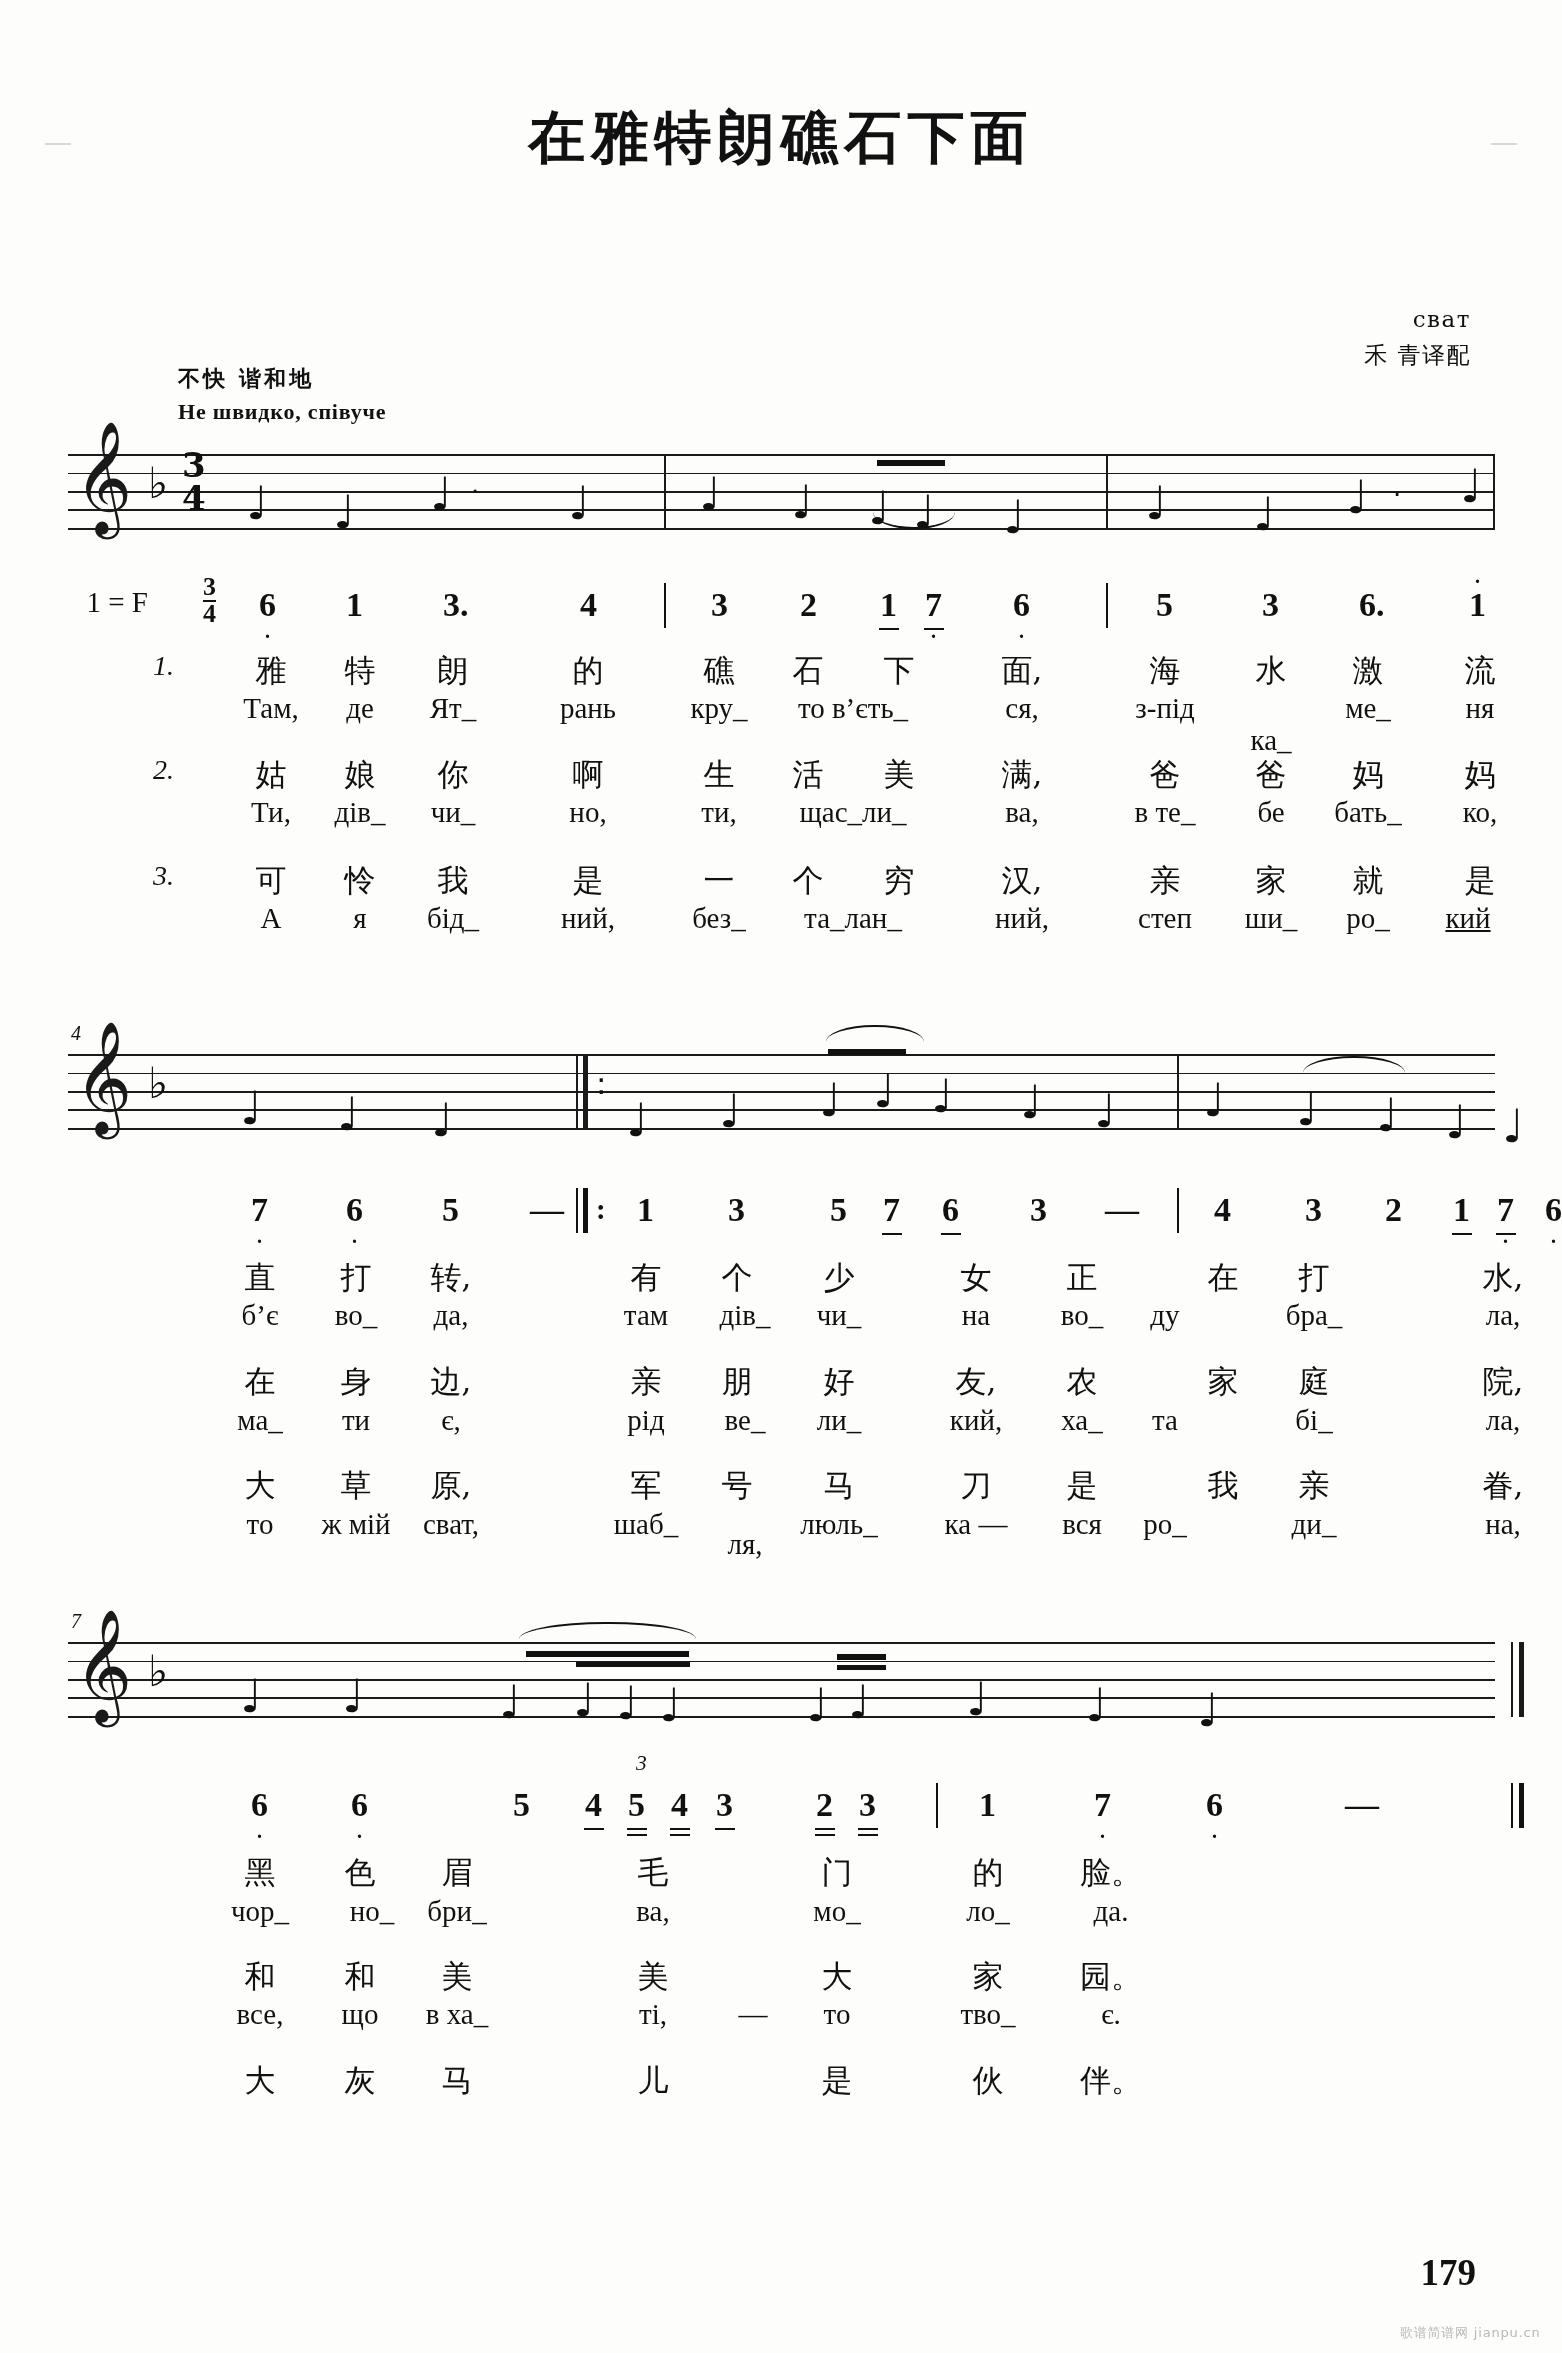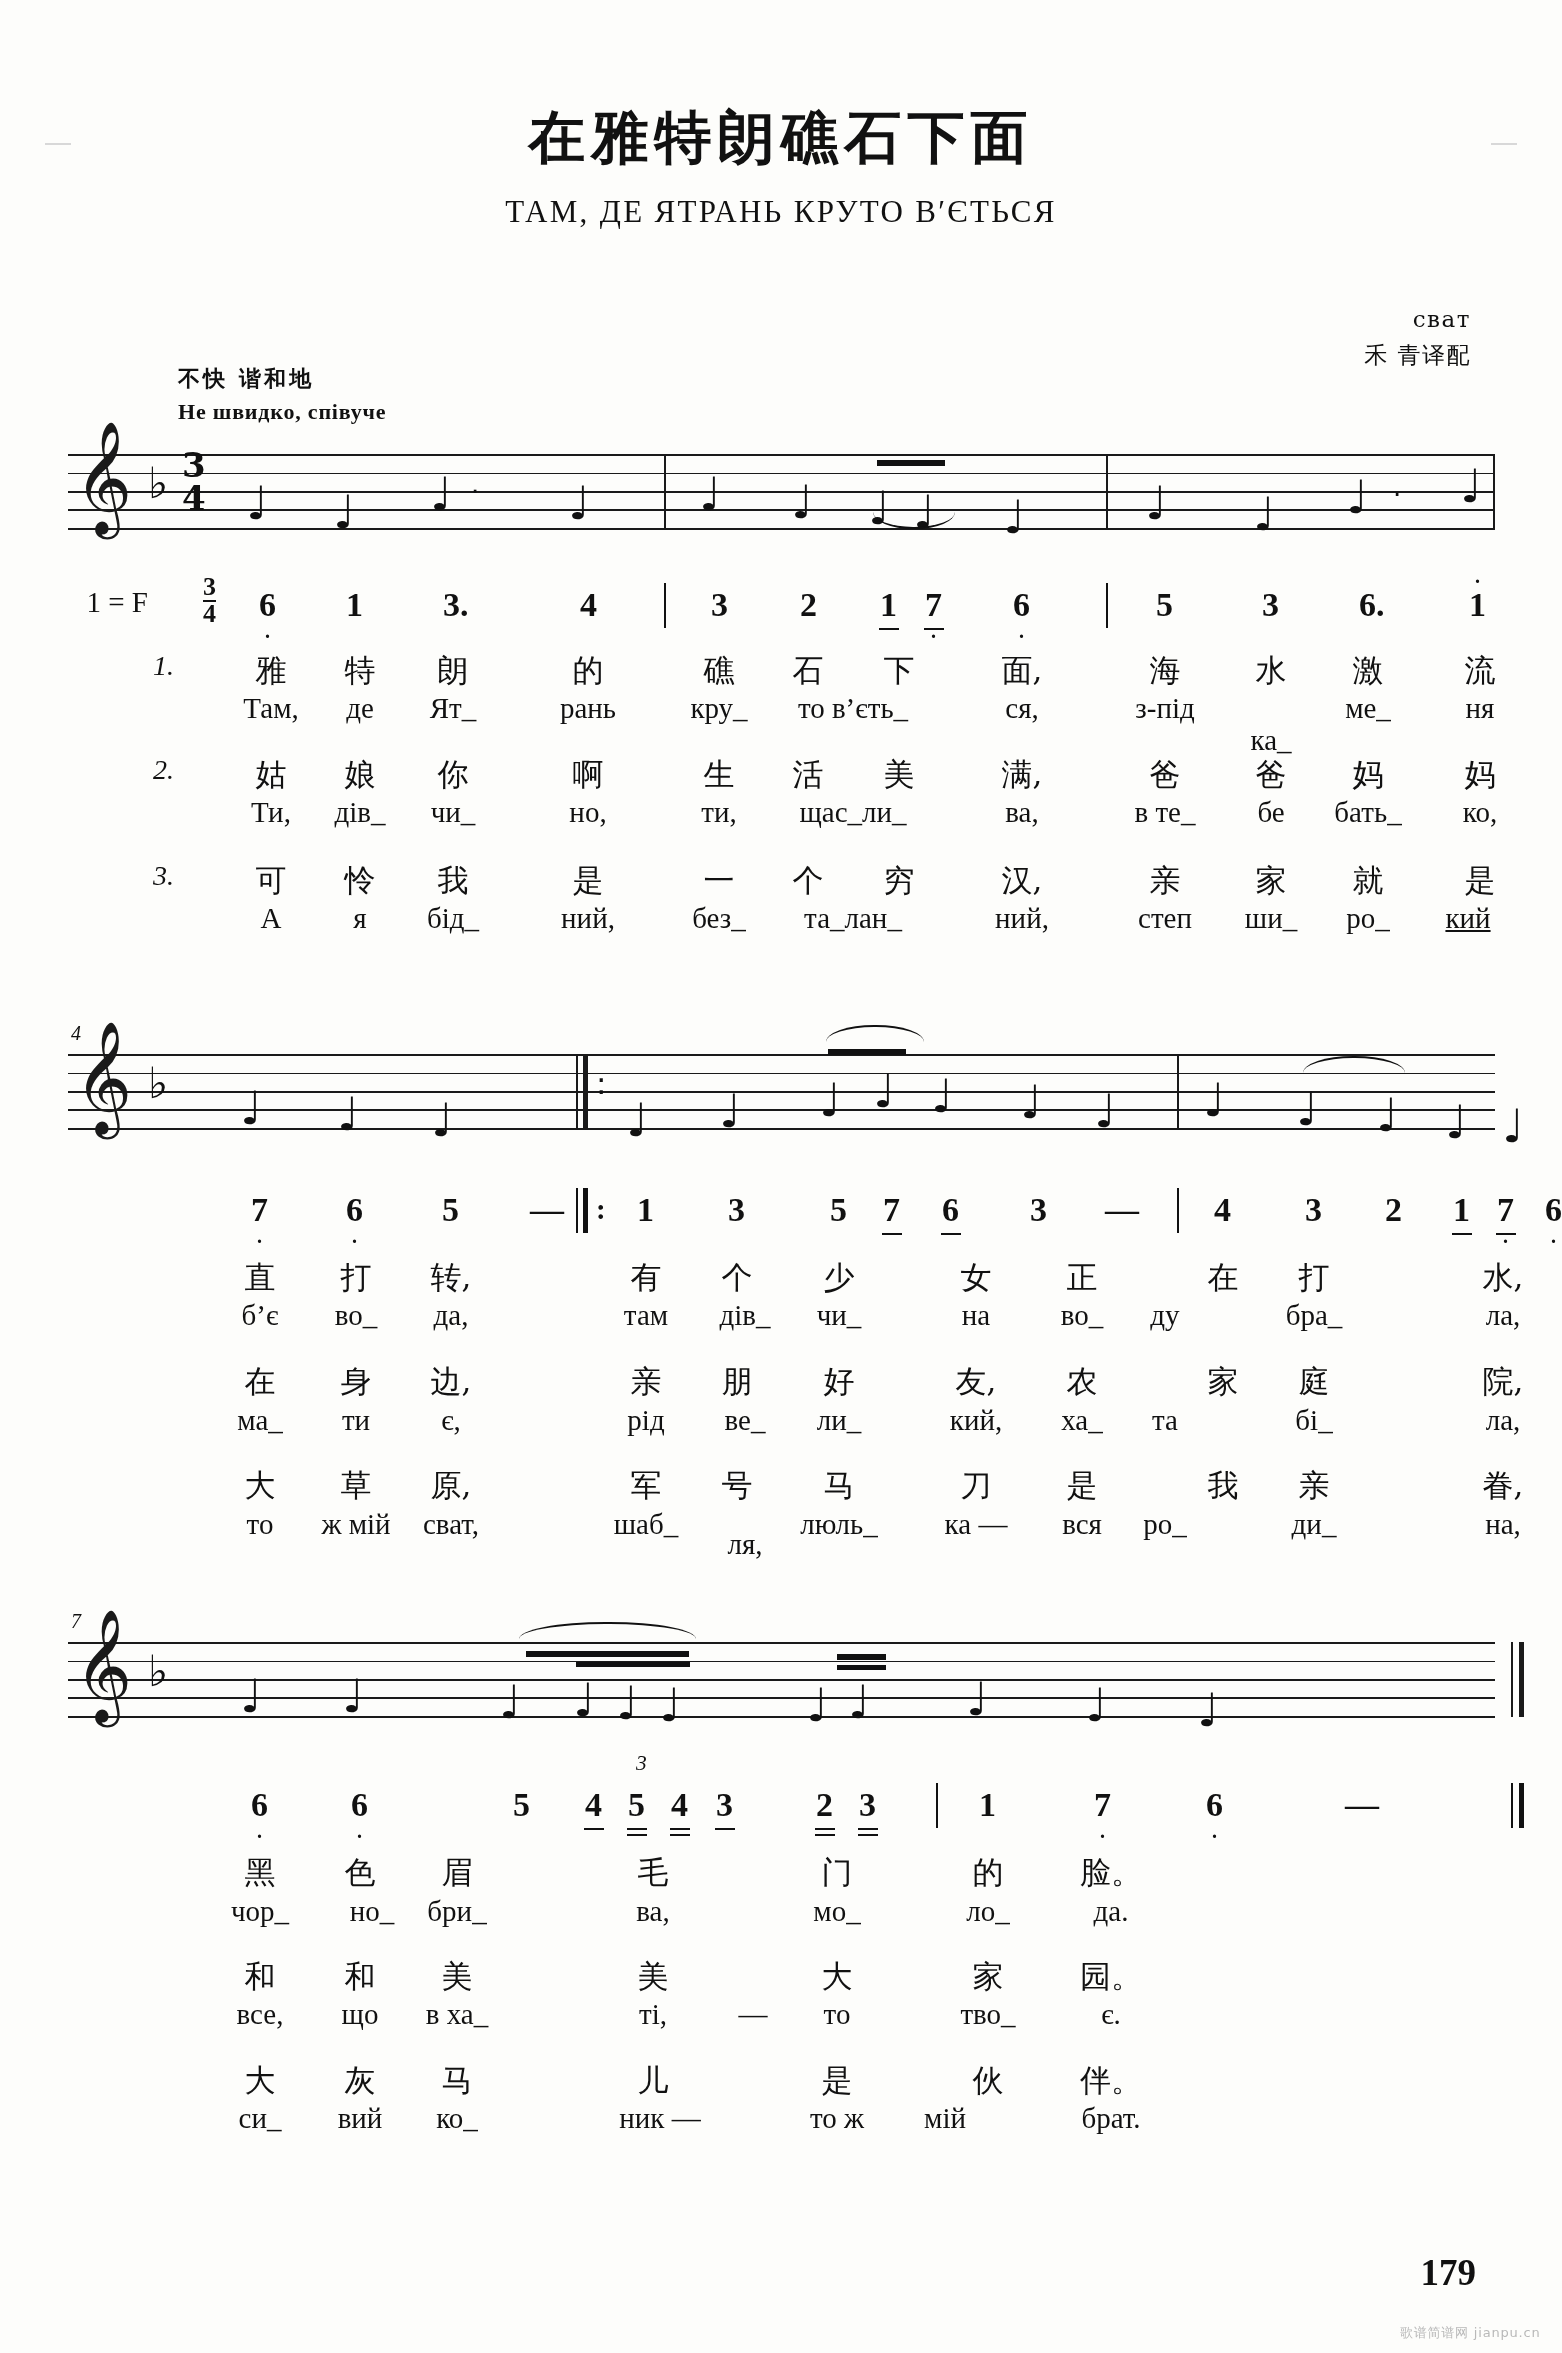--- a/index.html
+++ b/index.html
@@ -292,21 +292,20 @@
 </style>
 </head>
 <body>
 
 <div class="page">
 
   <div class="corner-tick" style="left:45px; top:143px; width:26px; height:1.5px;"></div>
   <div class="corner-tick" style="right:45px; top:143px; width:26px; height:1.5px;"></div>
 
   <div class="title-cn">在雅特朗礁石下面</div>
-  <div class="title-ua">ТАМ, ДЕ ЯТРАНЬ КРУТО В′ЄТЬСЯ</div>
 
   <div class="credits">
     <div>сват</div>
     <div>禾  青译配</div>
   </div>
 
   <div class="tempo">
     <div class="cn">不快 谐和地</div>
     <div class="ua">Не швидко, співуче</div>
   </div>
@@ -704,27 +703,18 @@
 
   <div class="lyric-row" style="top:2060px;">
     <div class="ly cn" style="left:192px;">大</div>
     <div class="ly cn" style="left:292px;">灰</div>
     <div class="ly cn" style="left:389px;">马</div>
     <div class="ly cn" style="left:585px;">儿</div>
     <div class="ly cn" style="left:769px;">是</div>
     <div class="ly cn" style="left:920px;">伙</div>
     <div class="ly cn" style="left:1043px;">伴。</div>
   </div>
-  <div class="lyric-row" style="top:2102px;">
-    <div class="ly ua" style="left:192px;">си_</div>
-    <div class="ly ua" style="left:292px;">вий</div>
-    <div class="ly ua" style="left:389px;">ко_</div>
-    <div class="ly ua" style="left:592px;">ник —</div>
-    <div class="ly ua" style="left:769px;">то ж</div>
-    <div class="ly ua" style="left:877px;">мій</div>
-    <div class="ly ua" style="left:1043px;">брат.</div>
-  </div>
 
   <div class="page-number">179</div>
   <div class="watermark">歌谱简谱网 jianpu.cn</div>
 
 </div>
 
 
 </body></html>

